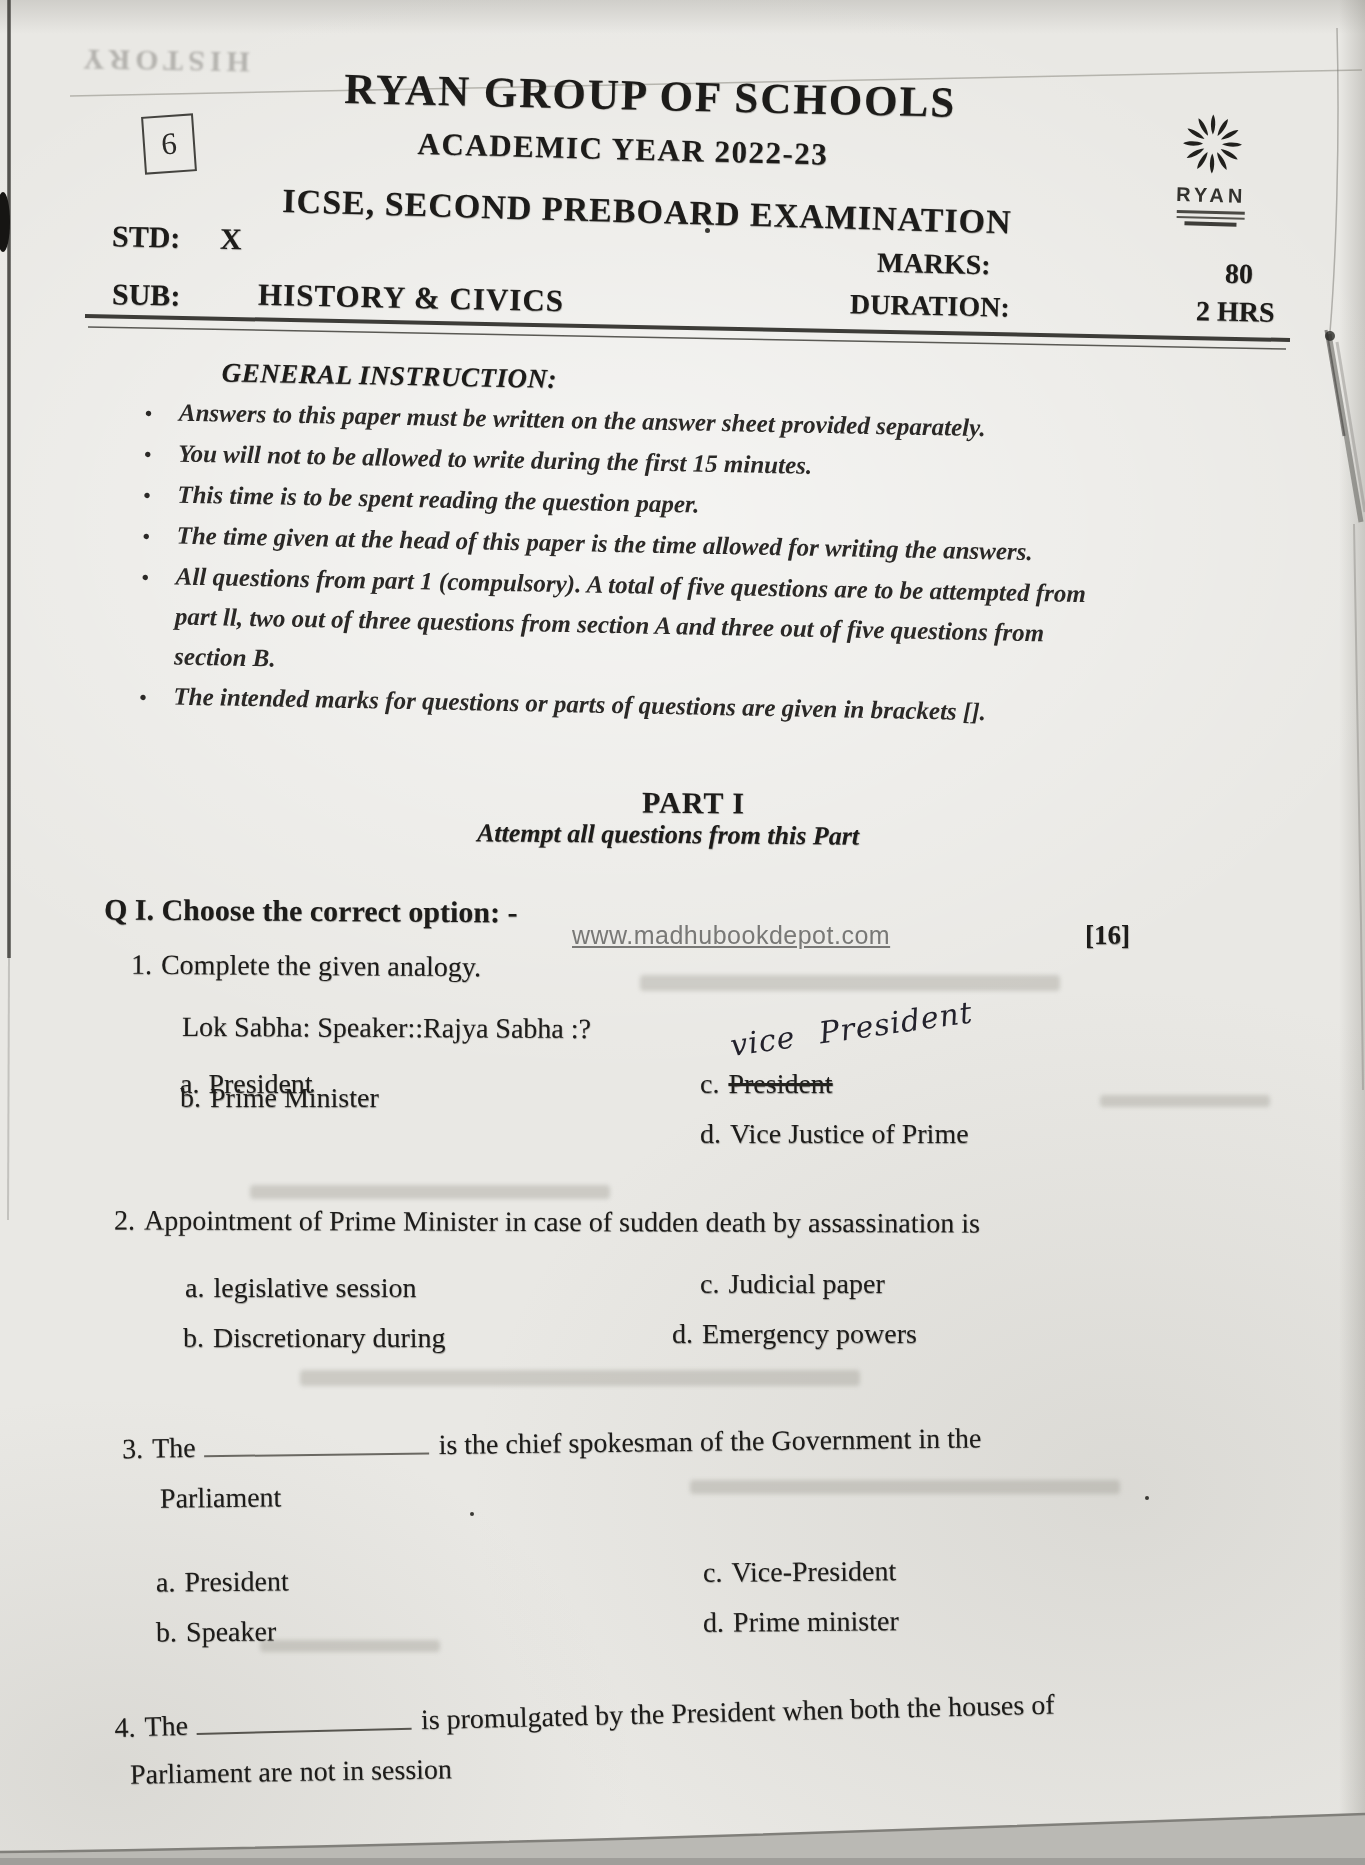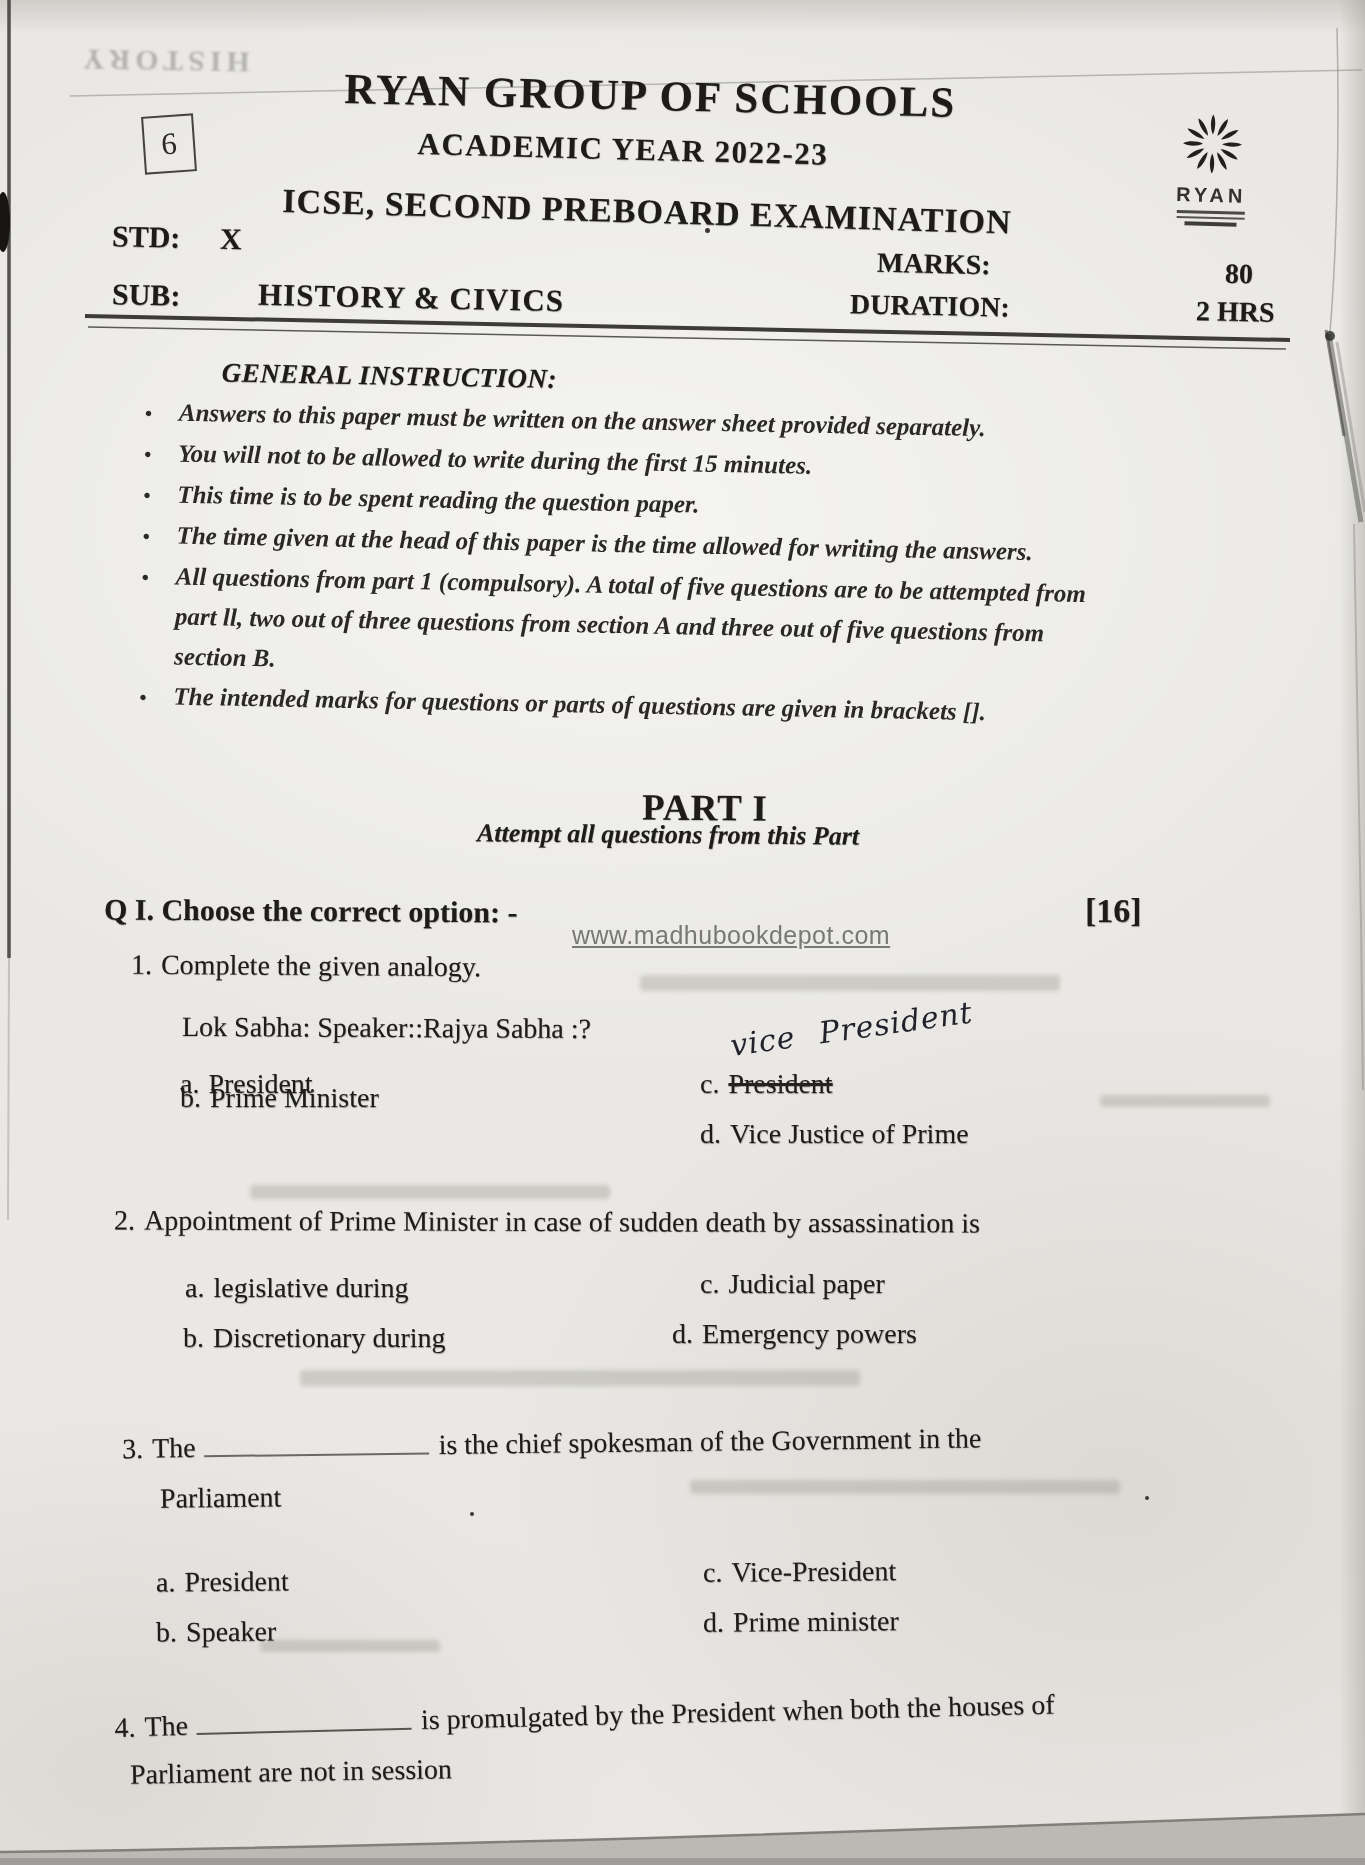--- a/index.html
+++ b/index.html
@@ -192,42 +192,42 @@
     <div class="bullet">
         <span class="dot"></span>
         <span class="txt">All questions from part 1 (compulsory). A total of five questions are to be attempted from part ll, two out of three questions from section A and three out of five questions from section B.</span>
       </div>
     <div class="bullet">
         <span class="dot"></span>
         <span class="txt">The intended marks for questions or parts of questions are given in brackets [].</span>
       </div>
   </div>
 
-  <div class="abs ink b" style="left:642px;top:786px;font-size:37px;letter-spacing:1px;transform:rotate(.5deg)">PART I</div>
+  <div class="abs ink b" style="left:642px;top:786px;font-size:30px;letter-spacing:1px;transform:rotate(.5deg)">PART I</div>
   <div class="abs ink b i" style="left:477px;top:820px;font-size:26px;transform:rotate(.5deg)">Attempt all questions from this Part</div>
 
   <div class="abs ink b" style="left:104px;top:894px;font-size:30px;transform:rotate(.4deg)">Q I.  Choose the correct option: -</div>
-  <div class="abs ink b" style="left:1085px;top:892px;font-size:34px">[16]</div>
+  <div class="abs ink b" style="left:1085px;top:920px;font-size:27px">[16]</div>
   <div class="abs sans" style="left:572px;top:921px;font-size:25px;color:#787876;letter-spacing:.5px">www.madhubookdepot.com</div>
 
   <div class="abs ink" style="left:131px;top:950px;font-size:28px;transform:rotate(.4deg)">
     <span class="qnum">1.</span><span>Complete the given analogy.</span>
   </div>
   <div class="abs ink" style="left:182px;top:1012px;font-size:28px;transform:rotate(.3deg)">Lok Sabha: Speaker::Rajya Sabha :?</div>
   <div class="abs handwriting" style="left:733px;top:1028px">vice President</div>
 
   <div class="abs ink opt" style="left:180px;top:1068px"><span class="ol">a.</span><span>President</span></div>
   <div class="abs ink opt" style="left:700px;top:1068px"><span class="ol">c.</span><span class="struck">President</span></div>
   <div class="abs ink opt" style="left:180px;top:1082px"><span class="ol">b.</span><span>Prime Minister</span></div>
   <div class="abs ink opt" style="left:700px;top:1118px"><span class="ol">d.</span><span>Vice Justice of Prime</span></div>
 
   <div class="abs ink" style="left:114px;top:1206px;font-size:28px;transform:rotate(.2deg)">
     <span class="qnum">2.</span><span>Appointment of Prime Minister in case of sudden death by assassination is</span>
   </div>
-  <div class="abs ink opt" style="left:185px;top:1272px"><span class="ol">a.</span><span>legislative during</span></div>
+  <div class="abs ink opt" style="left:185px;top:1272px"><span class="ol">a.</span><span>legislative session</span></div>
   <div class="abs ink opt" style="left:700px;top:1268px"><span class="ol">c.</span><span>Judicial paper</span></div>
   <div class="abs ink opt" style="left:183px;top:1322px"><span class="ol">b.</span><span>Discretionary during</span></div>
   <div class="abs ink opt" style="left:672px;top:1318px"><span class="ol">d.</span><span>Emergency powers</span></div>
 
   <div class="abs ink" style="left:122px;top:1424px;font-size:28px;transform:rotate(-.7deg)">
     <span class="qnum">3.</span><span>The</span><span class="blank" style="width:225px"></span><span>is the chief spokesman of the Government in the</span>
   </div>
   <div class="abs ink" style="left:160px;top:1482px;font-size:28px;transform:rotate(-.6deg)">Parliament</div>
   <div class="abs ink opt" style="left:156px;top:1566px;transform:rotate(-.5deg)"><span class="ol">a.</span><span>President</span></div>
   <div class="abs ink opt" style="left:703px;top:1556px;transform:rotate(-.5deg)"><span class="ol">c.</span><span>Vice-President</span></div>

